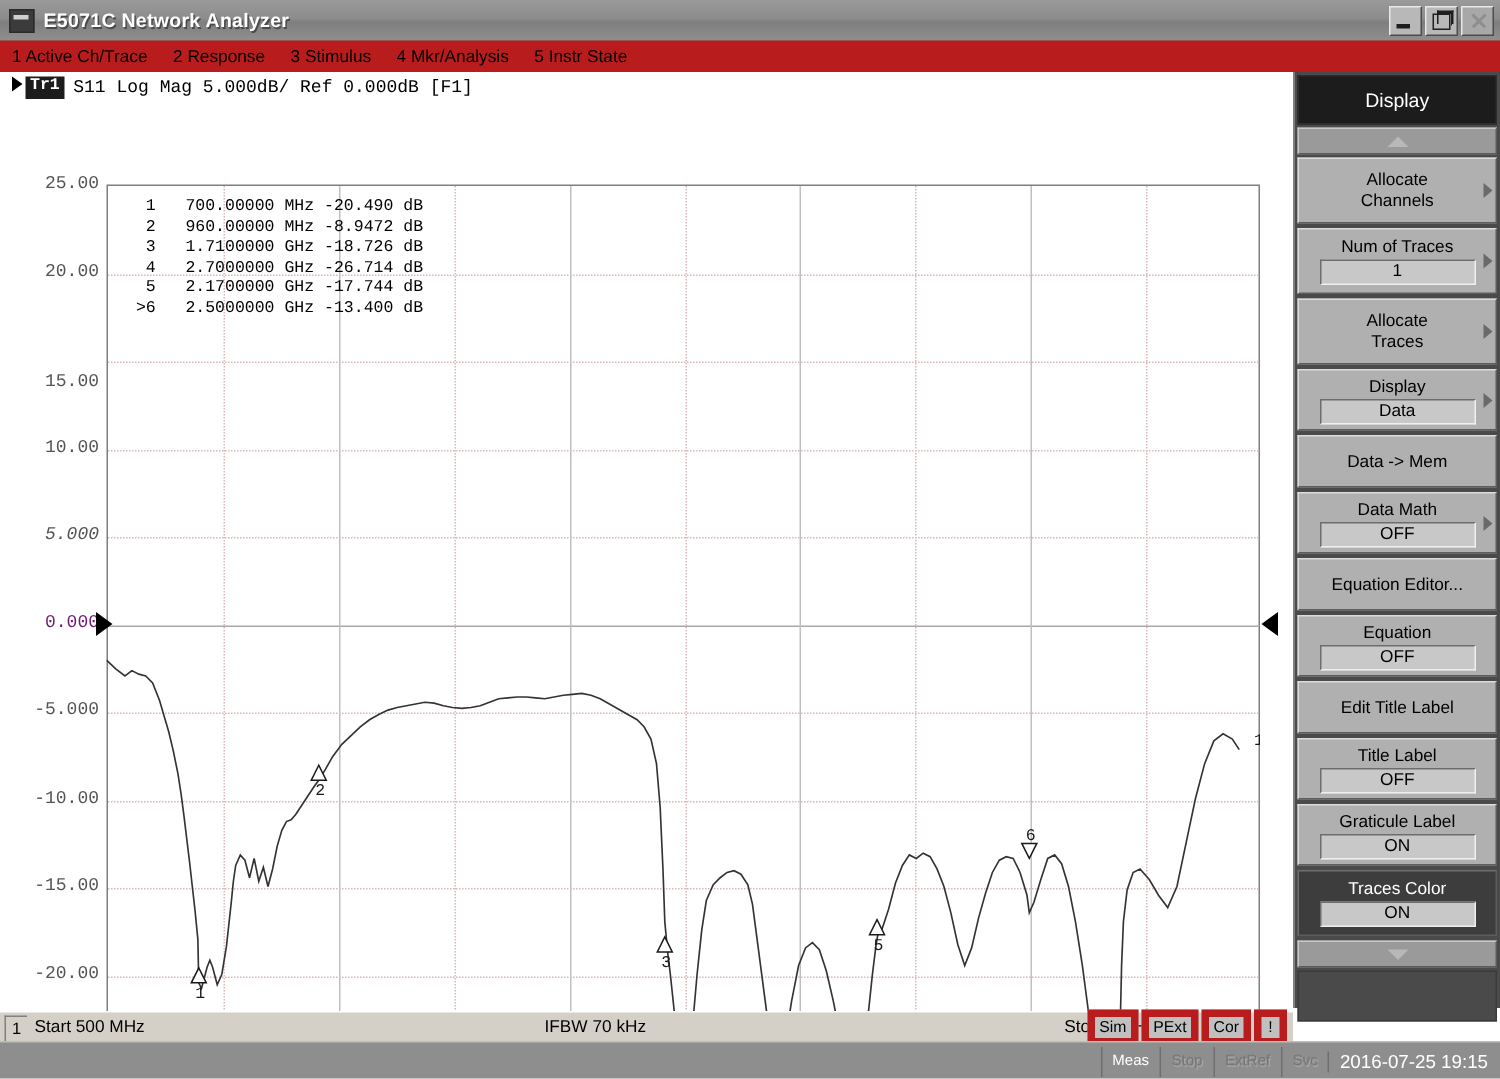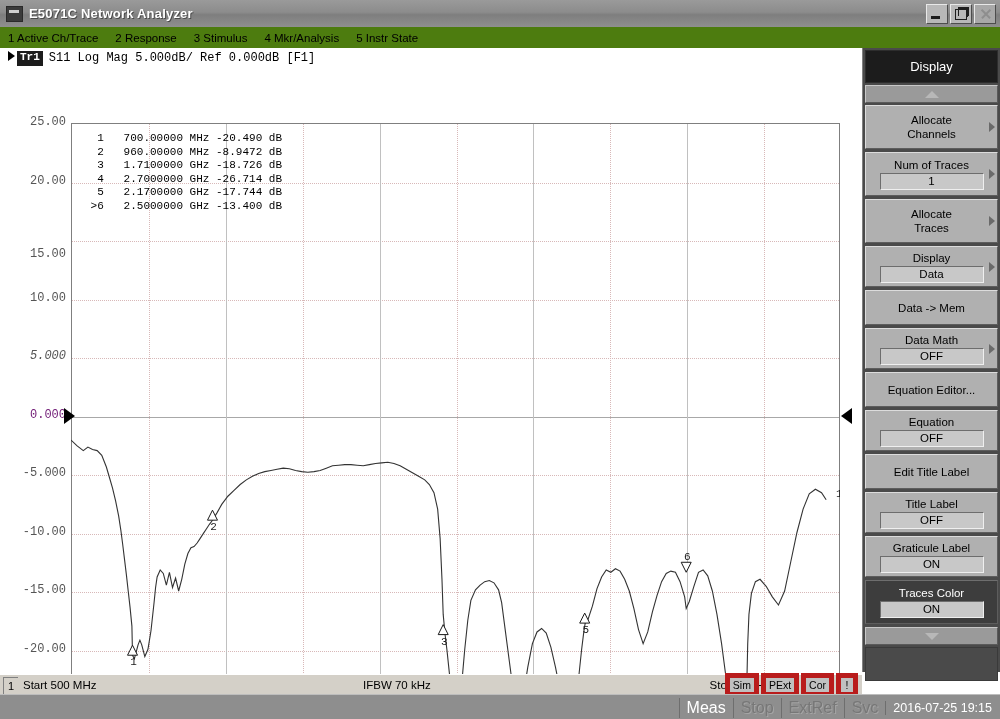--- a/index.html
+++ b/index.html
@@ -41,21 +41,21 @@
   .gl-rest{position:absolute;left:4px;top:4px;width:10px;height:9px;
     border:1px solid #1e1e1e;box-shadow:2px -2px 0 -1px #1e1e1e,2px -2px 0 0 transparent;}
   .gl-rest:after{content:"";position:absolute;left:2px;top:-3px;width:9px;height:8px;border:1px solid #1e1e1e;border-bottom:none;}
   .gl-close{position:absolute;left:5px;top:4px;width:10px;height:10px;color:#8e8e8e;font-size:11px;line-height:10px;text-align:center;}
   .gl-close:before{content:"";position:absolute;left:0;top:4px;width:12px;height:1.5px;background:#8e8e8e;transform:rotate(45deg);}
   .gl-close:after{content:"";position:absolute;left:0;top:4px;width:12px;height:1.5px;background:#8e8e8e;transform:rotate(-45deg);}
 
   
   .menubar{
     position:absolute;left:0;top:27px;width:1000px;height:21px;
-    background:#4d7c0f;border-bottom:1px solid #9a9a9a;
+    background:#b91c1c;border-bottom:1px solid #9a9a9a;
     display:flex;align-items:center;font-size:11.5px;color:#000;
   }
   .menuitem{padding:1px 9px 1px 8px;white-space:nowrap;cursor:default;}
 
   
   .measarea{
     position:absolute;left:0;top:48px;width:862px;height:624px;
     background:#ffffff;border-right:1px solid #808080;
   }
   .trace-hdr{
@@ -131,21 +131,21 @@
   }
   .badge.tiny{padding:0 3px;min-width:6px;text-align:center;}
 
   
   .botbar{
     position:absolute;left:0;top:694px;width:1000px;height:25px;
     background:#8e8e8e;border-top:1px solid #bdbdbd;
     display:flex;align-items:center;justify-content:flex-end;
   }
   .bb-item{
-    font-size:16px;color:#ffffff;padding:0 7px;line-height:20px;
+    font-size:10px;color:#ffffff;padding:0 7px;line-height:20px;
     border-left:1px solid #6e6e6e;white-space:nowrap;
   }
   .bb-item.off{color:#777777;text-shadow:1px 1px 0 #a5a5a5;}
   .bb-clock{font-size:12.5px;color:#ffffff;padding:0 8px 0 7px;border-left:1px solid #6e6e6e;}
 
   
   .softpanel{
     position:absolute;left:863px;top:48px;width:137px;height:624px;
     background:#4a4a4a;padding:2px;box-sizing:border-box;
   }

